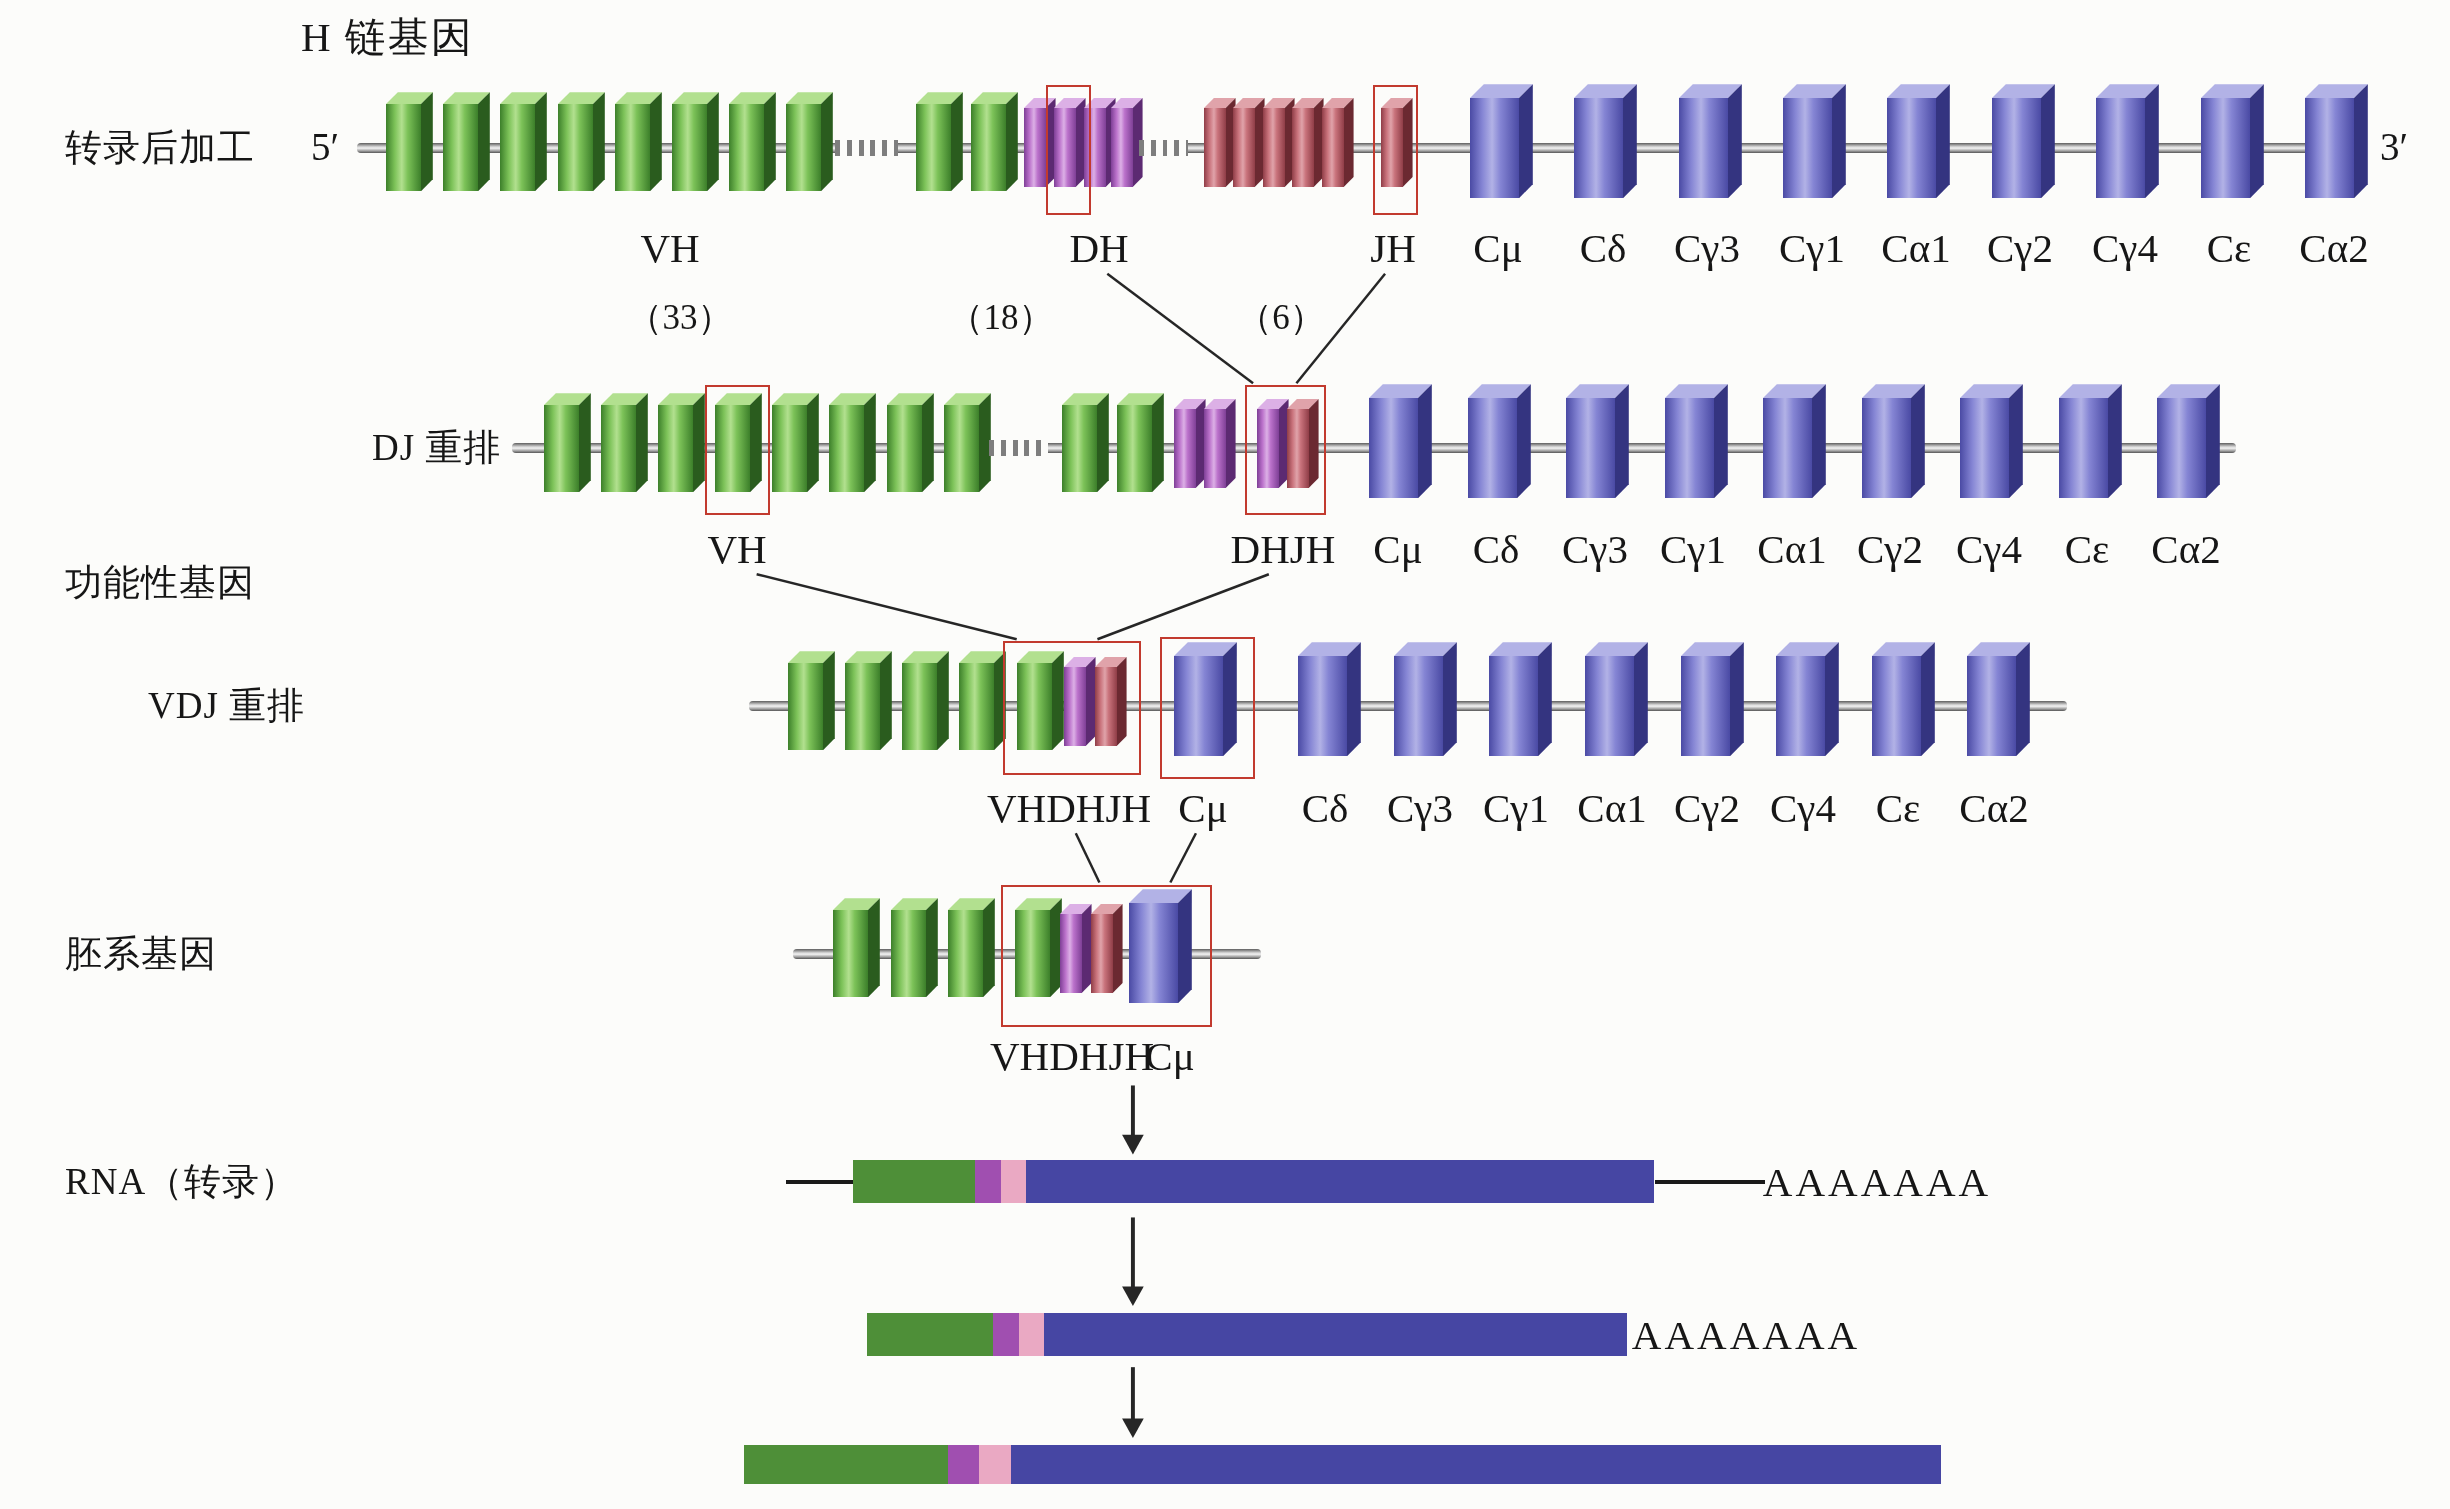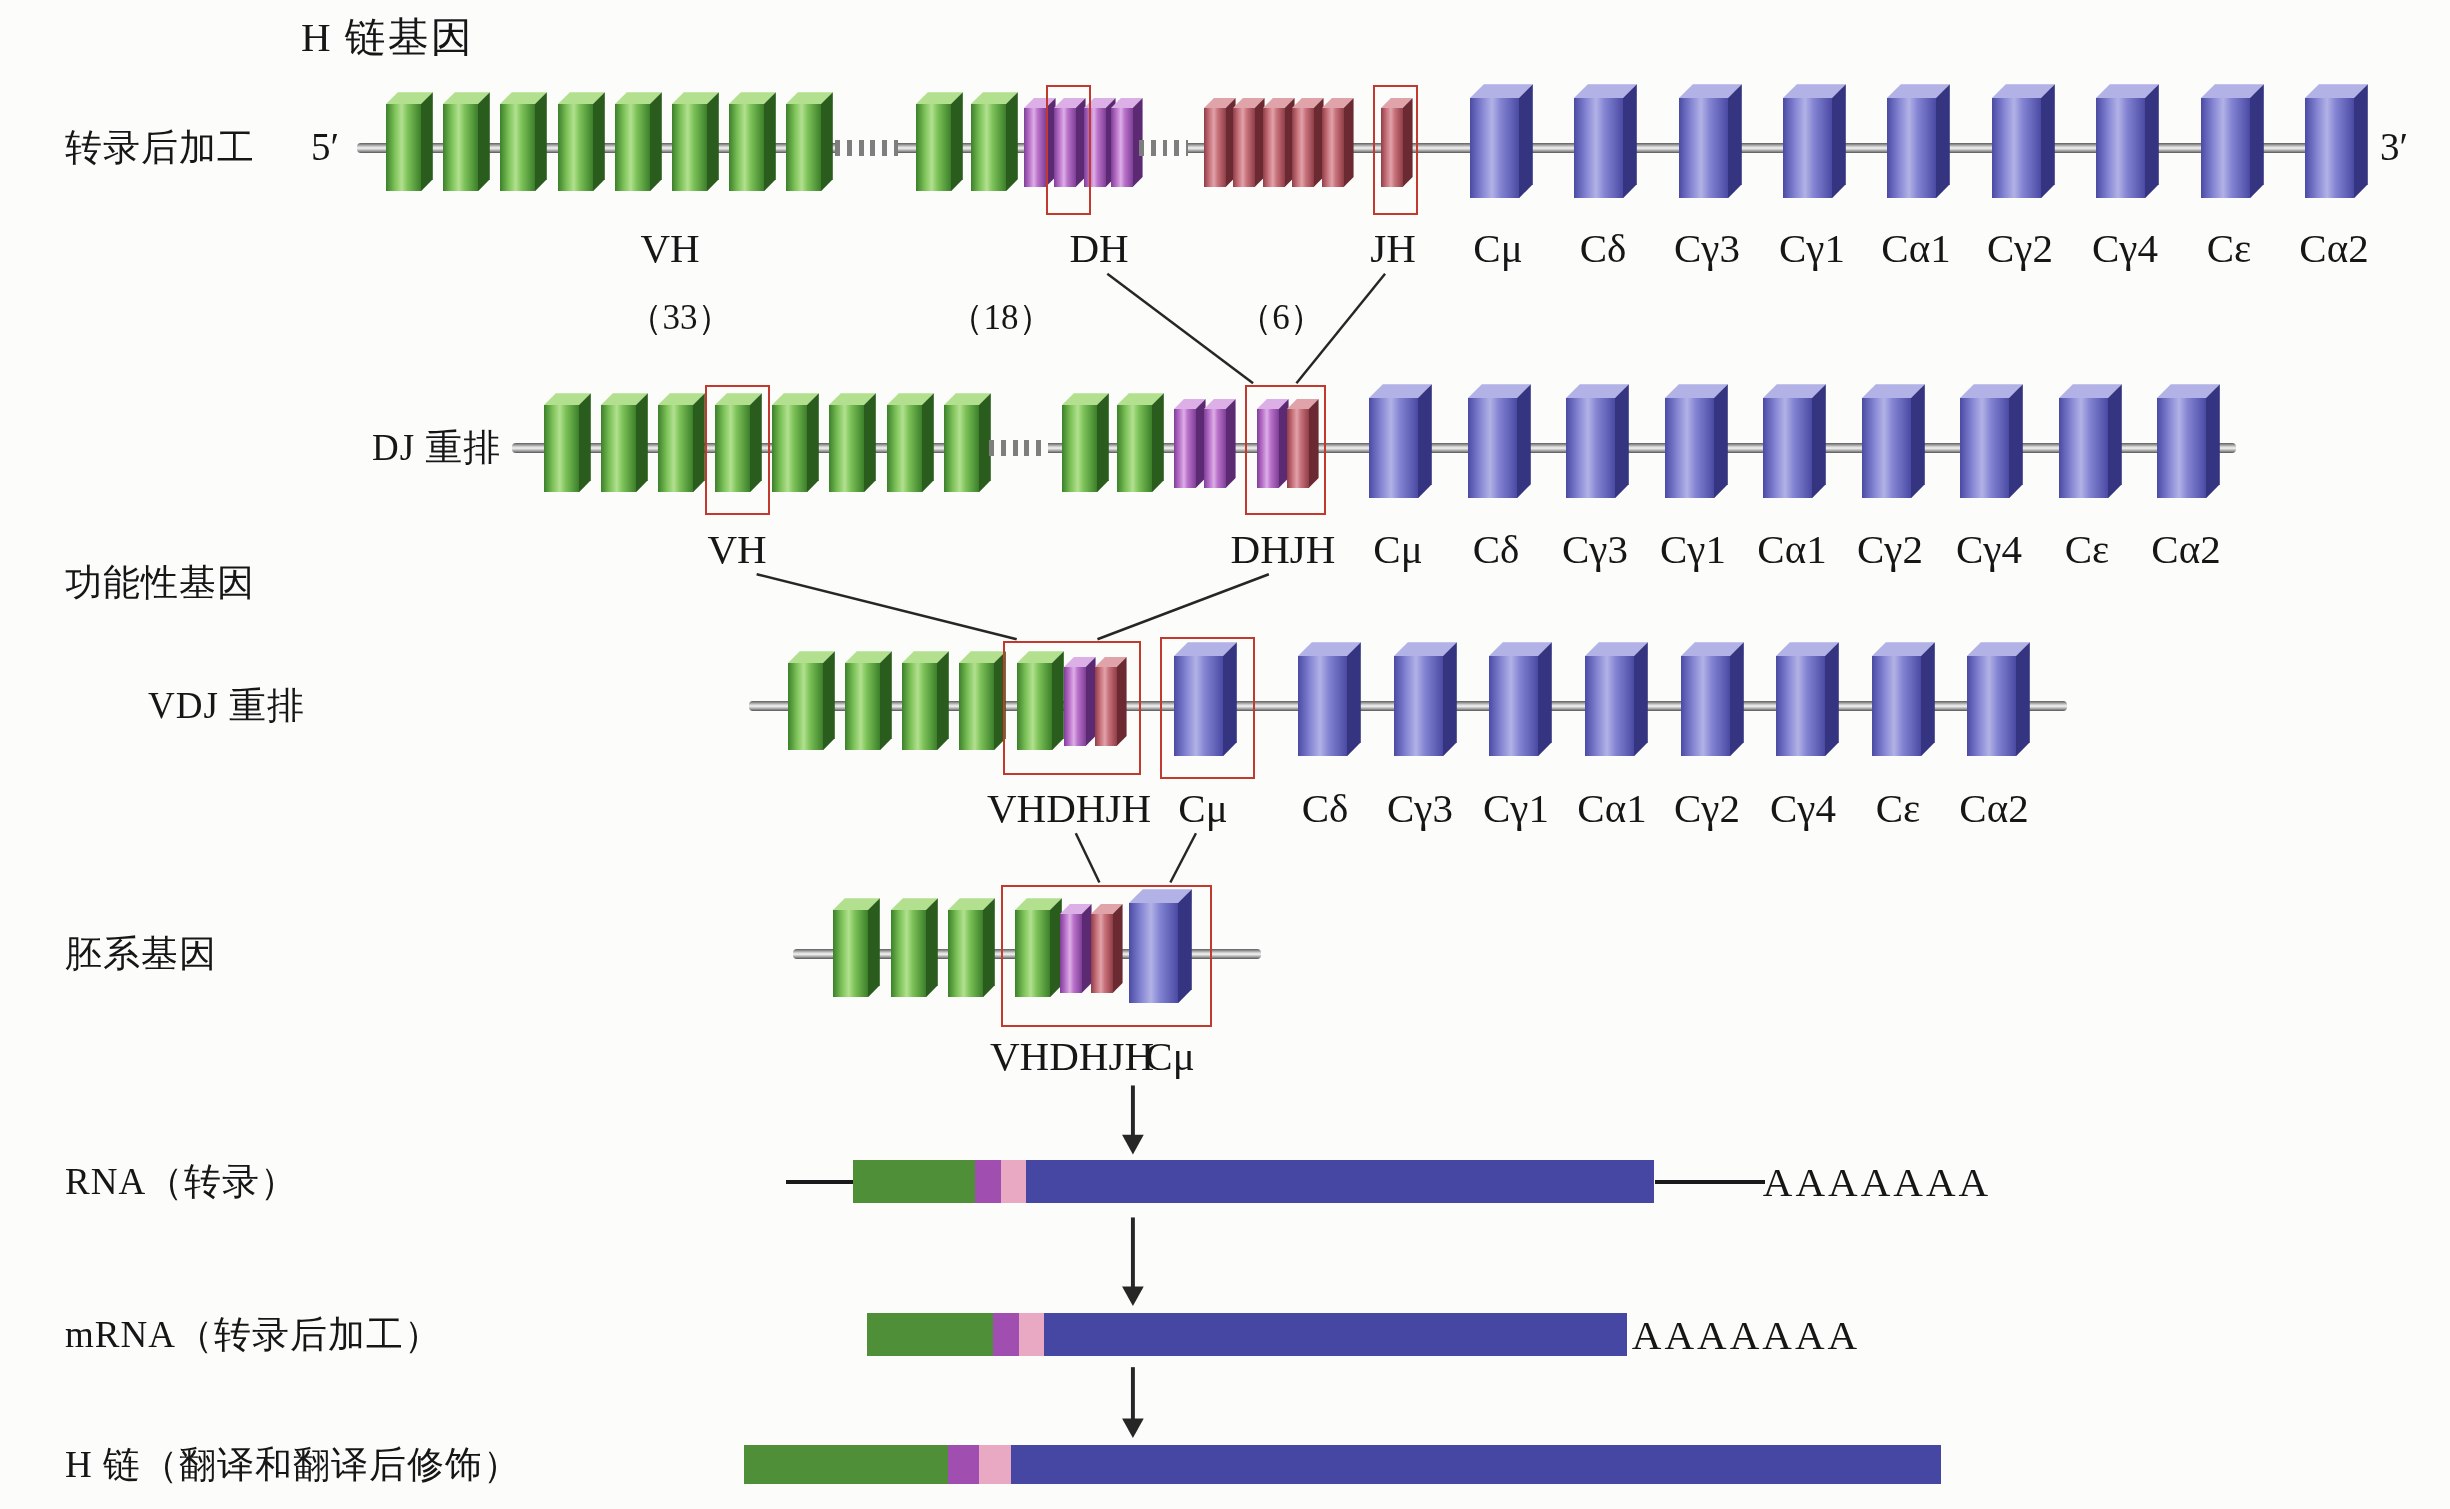--- a/index.html
+++ b/index.html
@@ -478,25 +478,23 @@
     <div class="sub" style="left: 1170px; top: 1056px;">Cμ</div>
     <div class="lbl" style="left: 65px; top: 583px;">功能性基因</div>
     <div class="lbl" style="left: 65px; top: 1182px;">RNA（转录）</div>
     <div class="thinline" style="left: 786px; top: 1180px; width: 67px;"></div>
     <div class="barseg" style="left: 853px; top: 1160px; width: 122px; height: 43px; background: rgb(78, 143, 56);"></div>
     <div class="barseg" style="left: 975px; top: 1160px; width: 25.6px; height: 43px; background: rgb(160, 79, 176);"></div>
     <div class="barseg" style="left: 1001px; top: 1160px; width: 25.6px; height: 43px; background: rgb(234, 169, 195);"></div>
     <div class="barseg" style="left: 1026px; top: 1160px; width: 628px; height: 43px; background: rgb(70, 70, 163);"></div>
     <div class="thinline" style="left: 1655px; top: 1180px; width: 110px;"></div>
     <div class="sub polya" style="left: 1877px; top: 1182px;">AAAAAAA</div>
-    <div class="lbl" style="left: 65px; top: 1335px;">mRNA（转录后加工）</div>
     <div class="barseg" style="left: 867px; top: 1313px; width: 126px; height: 43px; background: rgb(78, 143, 56);"></div>
     <div class="barseg" style="left: 993px; top: 1313px; width: 25.6px; height: 43px; background: rgb(160, 79, 176);"></div>
     <div class="barseg" style="left: 1019px; top: 1313px; width: 25.6px; height: 43px; background: rgb(234, 169, 195);"></div>
     <div class="barseg" style="left: 1044px; top: 1313px; width: 583px; height: 43px; background: rgb(70, 70, 163);"></div>
     <div class="sub polya" style="left: 1746px; top: 1335px;">AAAAAAA</div>
-    <div class="lbl" style="left: 65px; top: 1465px;">H 链（翻译和翻译后修饰）</div>
     <div class="barseg" style="left: 744px; top: 1445px; width: 204px; height: 39px; background: rgb(78, 143, 56);"></div>
     <div class="barseg" style="left: 948px; top: 1445px; width: 31.5px; height: 39px; background: rgb(160, 79, 176);"></div>
     <div class="barseg" style="left: 979px; top: 1445px; width: 31.5px; height: 39px; background: rgb(234, 169, 195);"></div>
     <div class="barseg" style="left: 1011px; top: 1445px; width: 930px; height: 39px; background: rgb(70, 70, 163);"></div>
   </div>
 
 
 </body></html>

